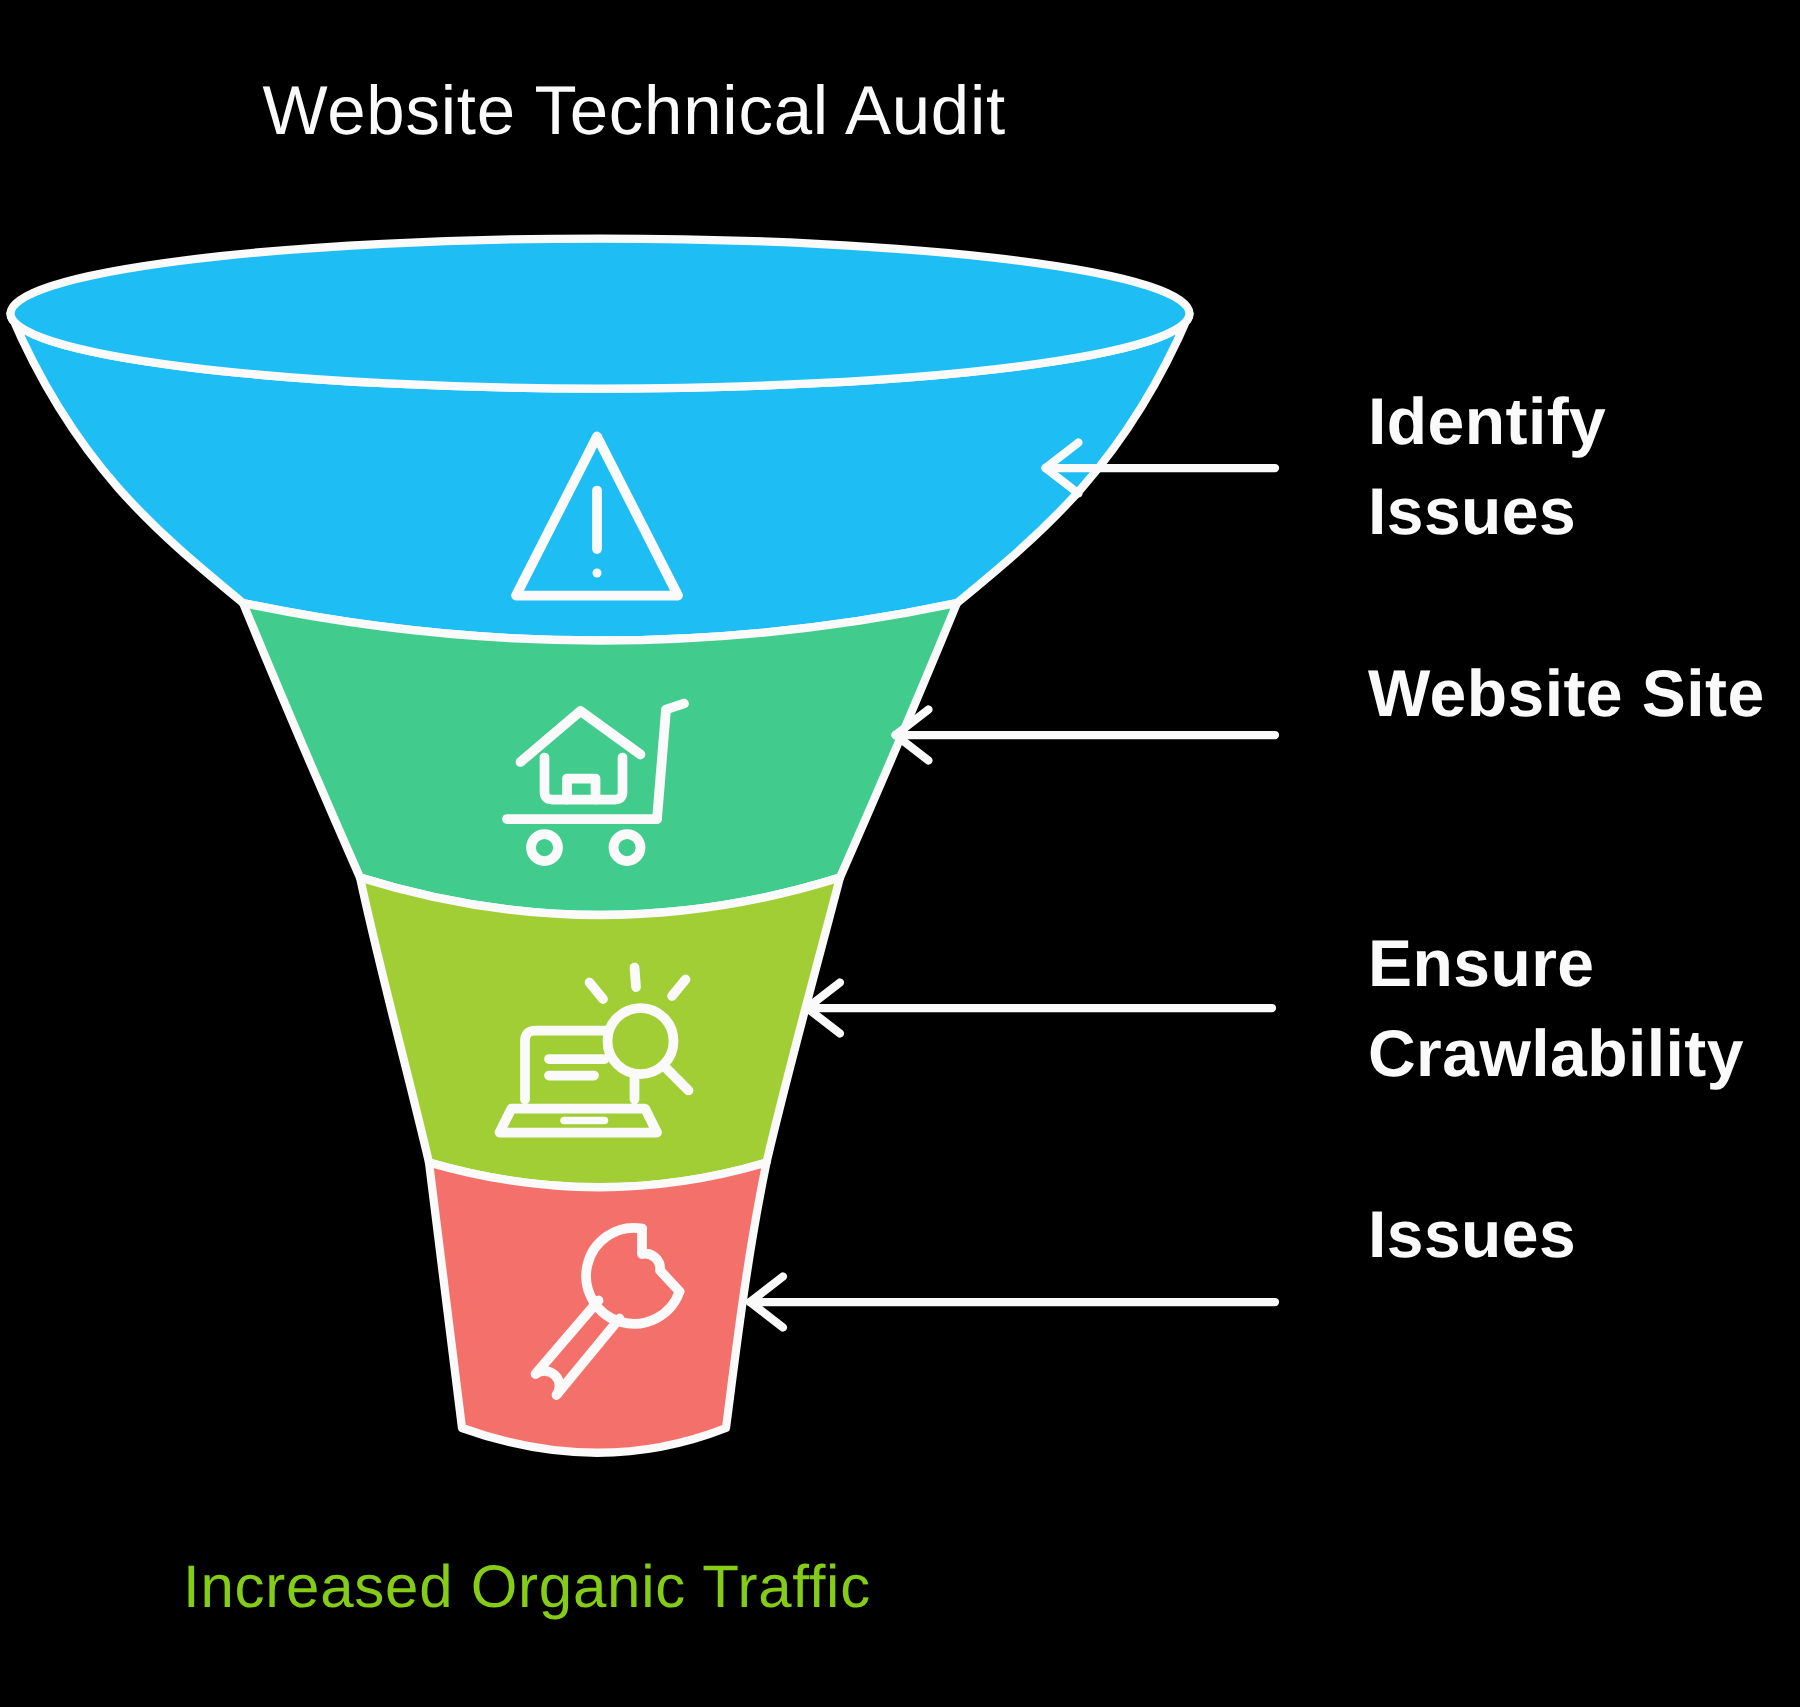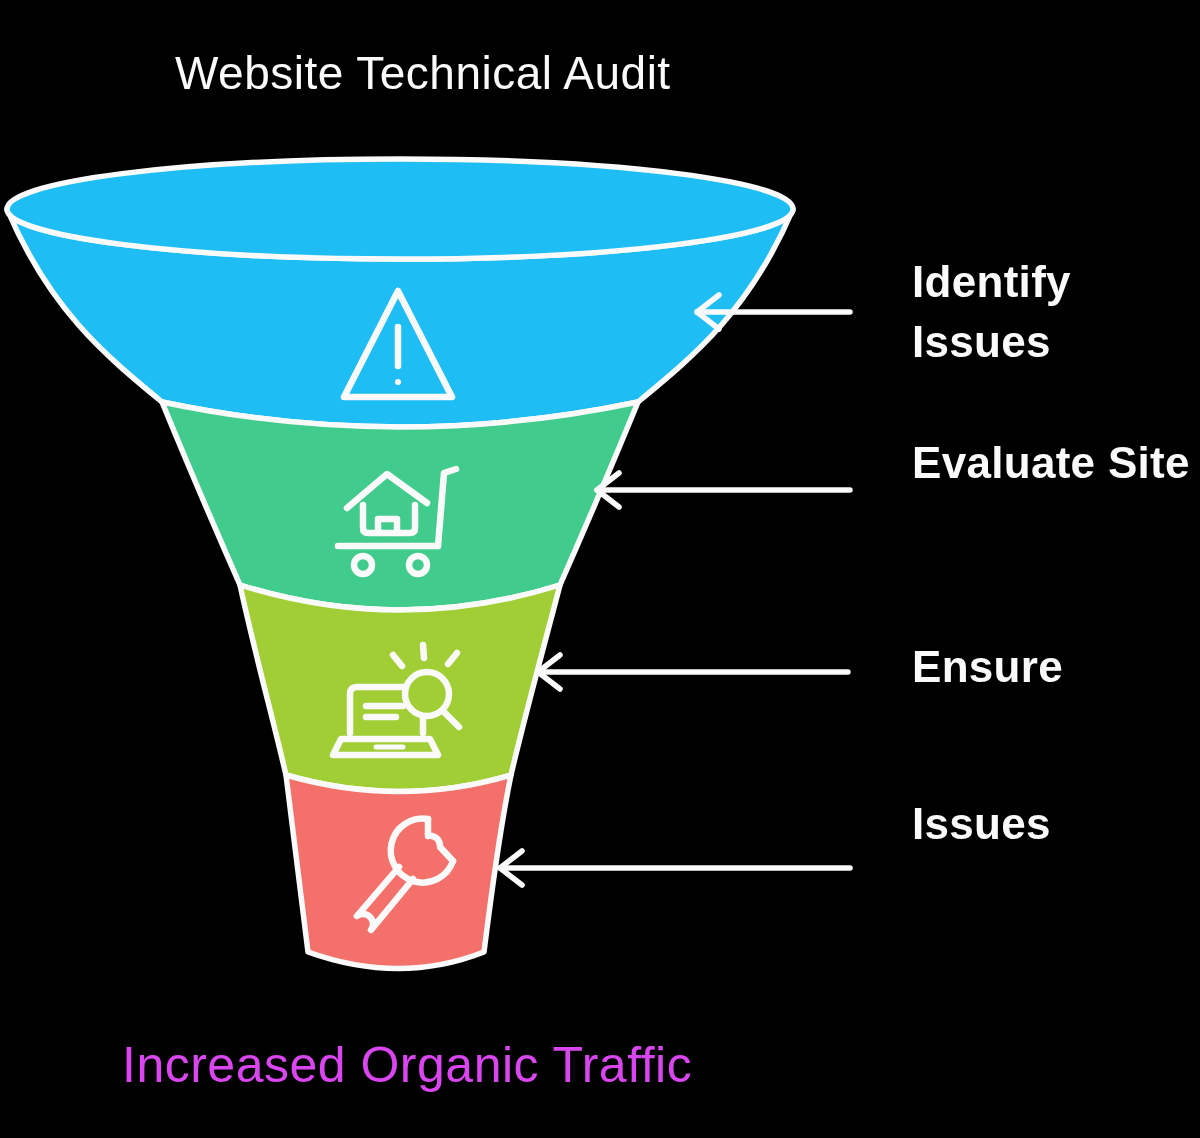--- a/index.html
+++ b/index.html
@@ -10,32 +10,32 @@
     position:relative;overflow:hidden;
   }
   .title{
     position:absolute;left:133px;top:46px;
     font-size:46px;font-weight:500;color:#fafafa;
     letter-spacing:.5px;
     margin-left:42px;
   }
   .footer{
     position:absolute;left:122px;top:1036px;
-    font-size:50px;font-weight:500;color:#d946ef;
+    font-size:40px;font-weight:500;color:#84cc16;
     letter-spacing:.5px;
   }
   .stage-label{
     position:absolute;left:912px;
     font-size:44px;font-weight:700;color:#fafafa;
     line-height:60px;letter-spacing:.3px;
   }
   .stage-label span{display:block;}
   #lbl-0{top:252px;}
   #lbl-1{top:433px;}
-  #lbl-2{top:637px;}
+  #lbl-2{top:613px;}
   #lbl-3{top:794px;}
   svg{position:absolute;left:0;top:0;}
 </style>
 </head>
 <body>
 
 <svg width="1200" height="1138" viewBox="0 0 1200 1138">
 
   <g stroke="#fafafa" stroke-width="5.5" stroke-linejoin="round">
     <path d="M 7 209 C 50 310, 105 355, 162 402 Q 400 452 638 402 C 695 355, 750 310, 793 209 A 393 50 0 0 1 7 209 Z" fill="#1EBDF4"></path>
@@ -103,22 +103,23 @@
   </g>
 </svg>
 
 <div class="title">Website Technical Audit</div>
 
 <div class="stage-label" id="lbl-0">
   <span>Identify</span>
   <span>Issues</span>
 </div>
 <div class="stage-label" id="lbl-1">
-  <span>Evaluate Site</span>
+  <span>Website Site</span>
 </div>
 <div class="stage-label" id="lbl-2">
   <span>Ensure</span>
+  <span>Crawlability</span>
 </div>
 <div class="stage-label" id="lbl-3">
   <span>Issues</span>
 </div>
 
 <div class="footer">Increased Organic Traffic</div>
 
 </body></html>

